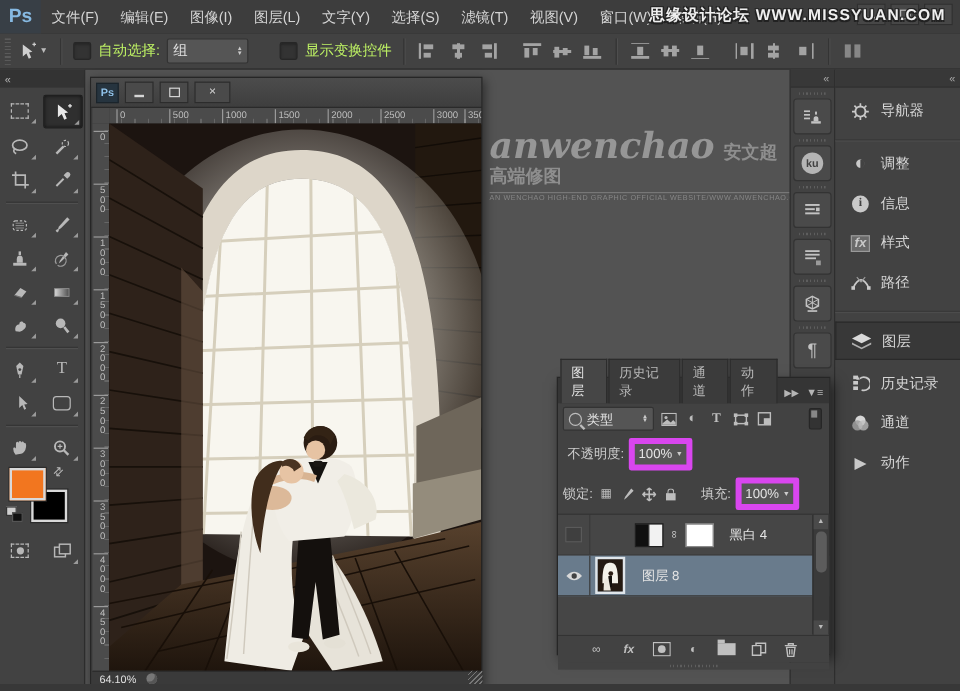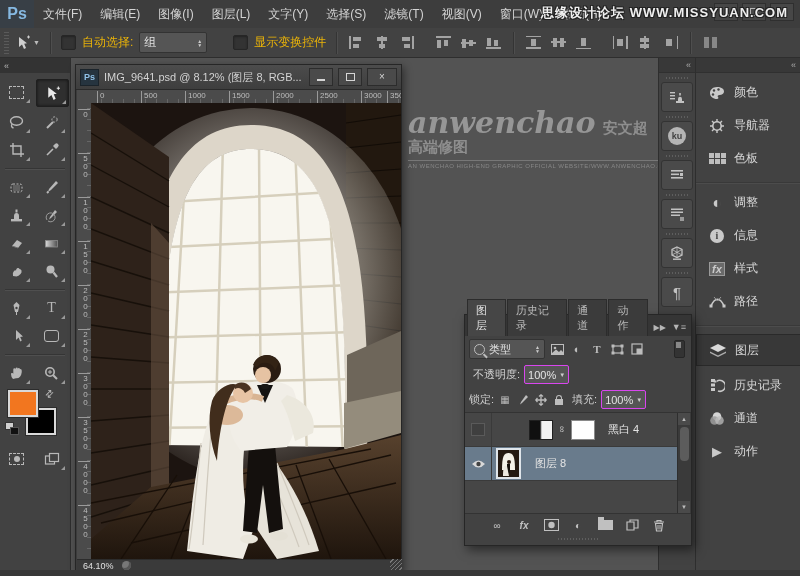--- a/index.html
+++ b/index.html
@@ -22,21 +22,21 @@
   .wbtn .minb{width:8px;height:2px;background:#d5d5d5;display:block;margin-top:6px;}
   
   #optionsbar{left:0;top:28px;width:800px;height:30px;background:#424242;border-bottom:1px solid #2e2e2e;
               display:flex;align-items:center;gap:6px;padding-left:4px;box-sizing:border-box;}
   .gripv{width:5px;height:22px;background:repeating-linear-gradient(0deg,#5a5a5a 0 1px,transparent 1px 3px);}
   .vsep{width:1px;height:22px;background:#343434;box-shadow:1px 0 0 #4e4e4e;margin:0 4px;}
   .chk{width:13px;height:13px;background:#333;border:1px solid #262626;box-shadow:inset 0 1px 2px #222;border-radius:2px;}
   .dropdown{height:19px;background:#555;border:1px solid #333;border-radius:2px;display:flex;
             align-items:center;padding:0 4px;gap:6px;color:#e0e0e0;}
   .spin{display:flex;flex-direction:column;line-height:4px;font-size:5px;color:#ccc;margin-left:auto;}
-  .optlabel{color:#eab308;}
+  .optlabel{color:#bef264;}
   .alicon{width:15px;height:13px;margin:0 2px;opacity:.85;}
   
   #toolbar{left:0;top:58px;width:71px;height:518px;background:#424242;border-right:1px solid #2e2e2e;box-sizing:border-box;}
   #toolbar .hdr{height:15px;background:#333;color:#b5b5b5;font-size:9px;display:flex;align-items:center;padding:0 4px;justify-content:space-between;}
   .tgrid{display:grid;grid-template-columns:33px 33px;justify-content:center;column-gap:2px;row-gap:2px;padding-top:6px;}
   .tool{width:31px;height:26px;display:flex;align-items:center;justify-content:center;border-radius:2px;position:relative;}
   .tool.sel{background:#2f2f2f;border:1px solid #1f1f1f;box-shadow:inset 0 0 3px #111;}
   .tool svg{display:block;}
   .tool .fly{position:absolute;right:2px;bottom:2px;width:0;height:0;border-left:4px solid transparent;border-bottom:4px solid #9a9a9a;}
   .tsep{grid-column:1/3;height:1px;background:#353535;box-shadow:0 1px 0 #4f4f4f;margin:3px 4px;}
@@ -92,21 +92,21 @@
   
   #layerspanel{left:464px;top:314px;width:228px;height:232px;background:#424242;border:1px solid #262626;
                box-shadow:3px 4px 10px rgba(0,0,0,.5);box-sizing:border-box;}
   #lp-tabs{height:21px;background:#353535;display:flex;align-items:flex-end;padding-left:2px;gap:1px;}
   .lptab{padding:3px 8px 3px;font-size:11px;color:#b8b8b8;background:#3b3b3b;border:1px solid #2c2c2c;border-bottom:none;}
   .lptab.active{background:#464646;color:#e2e2e2;}
   #lp-tabicons{margin-left:auto;display:flex;align-items:center;gap:6px;padding:0 5px 4px;color:#b5b5b5;font-size:8px;}
   .lprow{display:flex;align-items:center;padding:3px 4px;gap:4px;}
   .lpdd{height:18px;background:#555;border:1px solid #333;border-radius:2px;display:flex;align-items:center;
         padding:0 4px;gap:4px;color:#e3e3e3;font-size:11px;}
-  .lpval{height:17px;background:#555;border:1px solid #d946ef;border-radius:2px;display:flex;align-items:center;
+  .lpval{height:17px;background:#555;border:5px solid #d946ef;border-radius:2px;display:flex;align-items:center;
          padding:0 3px;gap:3px;color:#e3e3e3;font-size:11px;}
   .lplabel{color:#cfcfcf;font-size:11px;}
   .fico{width:16px;height:15px;display:flex;align-items:center;justify-content:center;color:#bdbdbd;font-size:11px;}
   .lockico{width:14px;height:14px;display:flex;align-items:center;justify-content:center;color:#bdbdbd;font-size:10px;}
   #lp-list{position:relative;height:100px;background:#464646;border-top:1px solid #333;overflow:hidden;}
   .lrow{position:relative;height:33px;border-bottom:1px solid #3a3a3a;display:flex;align-items:center;gap:6px;padding-left:0;}
   .lrow.sel{background:#697b8c;}
   .eyewell{width:26px;height:33px;border-right:1px solid #3a3a3a;display:flex;align-items:center;justify-content:center;flex:none;}
   .lname{font-size:11px;color:#e4e4e4;}
   .thumb{width:21px;height:27px;outline:1px solid #888;background:#241a12;flex:none;}
@@ -366,21 +366,20 @@
             <rect x="5.5" y="1.5" width="9" height="8" fill="#424242"></rect>
           </svg>
           <i class="fly"></i>
         </div>
     </div>
   </div>
 
   <div id="docwin" class="abs">
     <div id="doctitle">
       <span id="docpsicon">Ps</span>
-      <span id="doctitletext">IMG_9641.psd @ 8.12% (图层 8, RGB...</span>
       <span class="wbtn">
           <i class="minb"></i>
         </span>
       <span class="wbtn">
           <i class="sqr"></i>
         </span>
       <span class="wbtn" style="width:28px">×</span>
     </div>
     <div id="rulercorner" class="abs"></div>
     <div id="rulerh" class="abs">
@@ -526,52 +525,28 @@
         <span style="font-size:15px;color:#c2c2c2">¶</span>
       </div>
   </div>
 
   <div id="panelcol" class="abs">
     <div class="dockhdr">
         <span>«</span>
       </div>
     <div class="pitem">
       <span class="picon">
-          <svg width="16" height="14" viewBox="0 0 16 14">
-            <path d="M8 1 C3.5 1 1 4 1 7 C1 10.5 4 13 8 13 C9.5 13 9.8 11.8 9 11 C8 10 9 9 10.5 9 C13 9 15 8 15 5.6 C15 2.6 12 1 8 1 Z" fill="#c9c9c9"></path>
-            <circle cx="5" cy="4.5" r="1.2" fill="#424242"></circle>
-            <circle cx="9.5" cy="3.5" r="1.2" fill="#424242"></circle>
-            <circle cx="4" cy="8.5" r="1.2" fill="#424242"></circle>
-          </svg>
-        </span>
-      <span>颜色</span>
-    </div>
-    <div class="pitem">
-      <span class="picon">
           <svg width="16" height="16" viewBox="0 0 16 16">
             <circle cx="8" cy="8" r="4.2" fill="none" stroke="#c9c9c9" stroke-width="1.6"></circle>
             <g stroke="#c9c9c9" stroke-width="1.4">
               <path d="M8 1 V4 M8 12 V15 M1 8 H4 M12 8 H15 M3 3 L5 5 M11 11 L13 13 M13 3 L11 5 M5 11 L3 13"></path>
             </g>
           </svg>
         </span>
       <span>导航器</span>
-    </div>
-    <div class="pitem">
-      <span class="picon">
-          <span class="swgrid">
-            <i></i>
-            <i></i>
-            <i></i>
-            <i></i>
-            <i></i>
-            <i></i>
-          </span>
-        </span>
-      <span>色板</span>
     </div>
     <div class="pgap"></div>
     <div class="pitem">
       <span class="picon" style="font-size:16px">◐</span>
       <span>调整</span>
     </div>
     <div class="pitem">
       <span class="picon">
           <span style="width:14px;height:14px;border-radius:50%;background:#c9c9c9;color:#424242;font-size:10px;font-weight:bold;font-family:'Liberation Serif',serif;display:flex;align-items:center;justify-content:center">i</span>
         </span>
@@ -694,21 +669,21 @@
           </svg>
         </span>
       <span class="lockico">
           <svg width="12" height="12" viewBox="0 0 12 12" stroke="#bdbdbd" stroke-width="1.3">
             <path d="M6 1 V11 M1 6 H11 M4 2.5 L6 .8 L8 2.5 M4 9.5 L6 11.2 L8 9.5 M2.5 4 L.8 6 L2.5 8 M9.5 4 L11.2 6 L9.5 8"></path>
           </svg>
         </span>
       <span class="lockico">
           <span class="padlock"></span>
         </span>
-      <span class="lplabel" style="margin-left:2px">填充:</span>
+      <span class="lplabel" style="margin-left:14px">填充:</span>
       <span class="lpval">
         <span>100%</span>
         <span style="font-size:6px;color:#ccc">▼</span>
       </span>
     </div>
     <div id="lp-list">
       <div class="lrow">
         <span class="eyewell">
             <i style="width:12px;height:11px;border:1px solid #5a5a5a;background:#3f3f3f"></i>
           </span>

